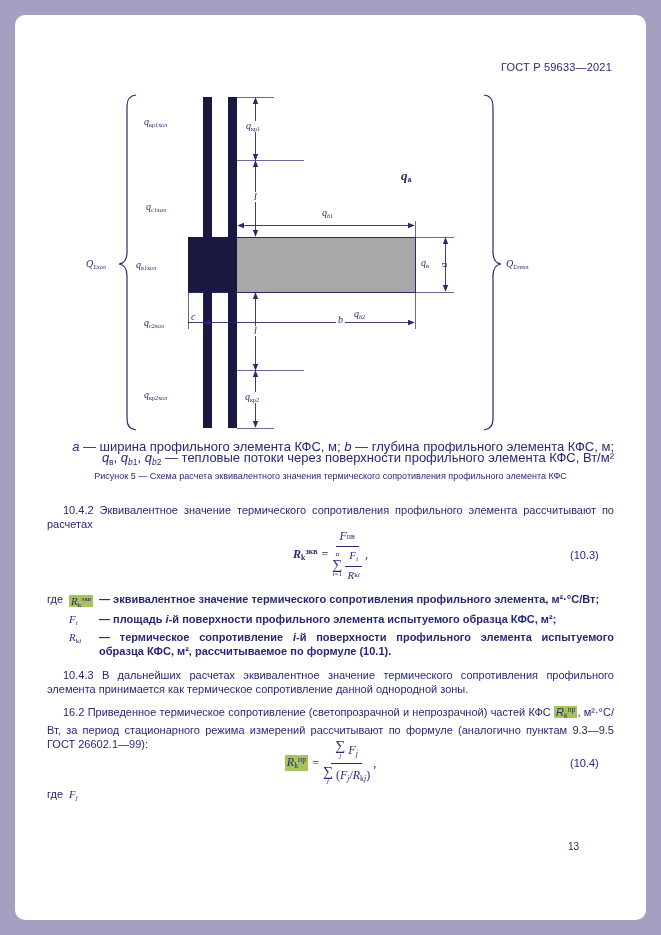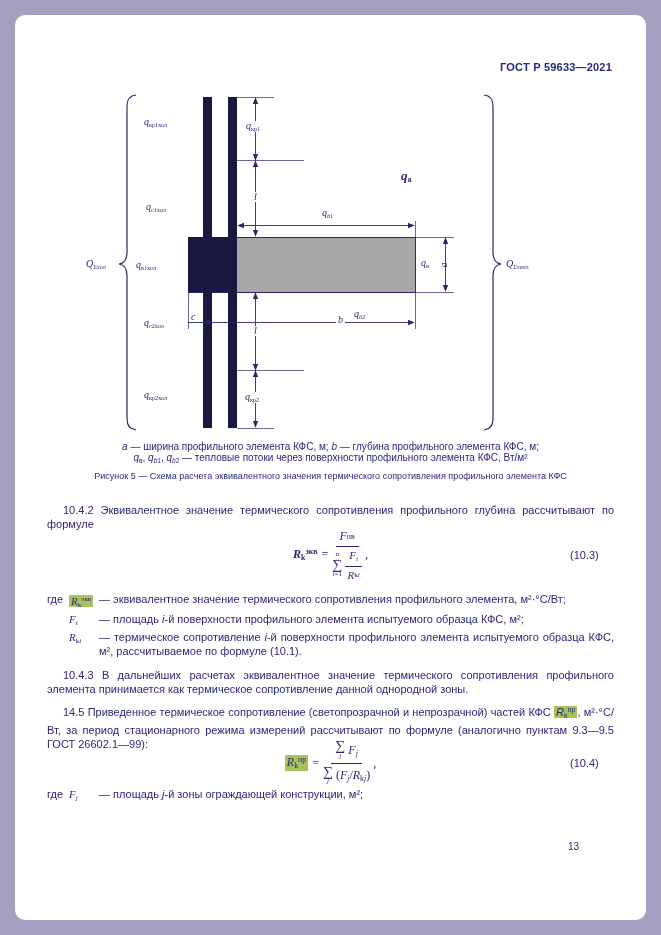--- a/index.html
+++ b/index.html
@@ -1,29 +1,29 @@
 <!DOCTYPE html>
 <html><head>
 <meta charset="utf-8">
 <style>
   * { margin:0; padding:0; box-sizing:border-box; }
   html,body { width:661px; height:935px; }
   body { background:#a5a0c2; font-family:"Liberation Sans", sans-serif; position:relative; }
   .page { position:absolute; left:15px; top:15px; width:631px; height:905px;
           background:#ffffff; border-radius:10px; color:#28287a; overflow:hidden; }
-  .doc-header { position:absolute; top:46px; right:34px; font-size:11px; font-weight:bold; letter-spacing:.2px; }
+  .doc-header { position:absolute; top:46px; right:34px; font-size:11px; font-weight:normal; letter-spacing:.2px; }
 
   .diagram { position:absolute; left:65px; top:73px; width:480px; height:352px; }
   .dlbl { position:absolute; font-family:"Liberation Serif", serif; font-size:10px; line-height:1; white-space:nowrap; }
   .dlbl sub { font-size:.62em; vertical-align:-0.25em; }
   .dlbl.bg { background:#fff; padding:0 2px; }
   .dlbl.big { font-size:13px;font-weight:bold; }
   .dlbl.rot { transform:rotate(-90deg); }
 
-  .fig-note { position:absolute; left:32px; right:32px; top:426px; text-align:center; font-size:10px; line-height:11px; }
+  .fig-note { position:absolute; left:32px; right:32px; top:426px; text-align:right; font-size:13px; line-height:11px; }
   .fig-caption { position:absolute; left:32px; right:32px; top:456px; text-align:center; font-size:9px; }
 
   .body-text { position:absolute; left:32px; right:32px; font-size:11px; line-height:14px; text-align:justify; }
   .indent { text-indent:16px; }
   sub { font-size:.65em; vertical-align:-0.3em; }
   sup { font-size:.65em; vertical-align:.5em; }
   .hl { background:#a8c25e; padding:0 2px; }
   .bold { font-weight:bold; }
 
   .formula-row { position:absolute; left:32px; right:32px; display:flex; align-items:center; }
@@ -39,21 +39,21 @@
   .fr-den { display:flex; align-items:center; justify-content:center; padding-top:2px; }
   .frac.small { font-size:11px; }
   .sum { display:inline-flex; flex-direction:column; align-items:center; line-height:1; margin-right:3px; }
   .sum .lim { font-size:7px; line-height:1.1; }
   .sum .ssym { font-size:14px; line-height:.9; }
 
   .where { position:absolute; left:32px; right:32px; font-size:11px; line-height:14px; }
   .def { display:flex; align-items:flex-start; }
   .def .lead { width:22px; flex:none; }
   .def .sym { width:30px; flex:none; font-family:"Liberation Serif", serif; }
-  .def .dtext { flex:1; text-align:justify; }
+  .def .dtext { flex:1; text-align:justify;font-weight:bold; }
 
   .page-num { position:absolute; left:553px; top:826px; font-size:10px; }
 </style>
 </head>
 <body>
 
 <div class="page">
 
   <div class="doc-header">ГОСТ Р 59633—2021</div>
 
@@ -115,21 +115,21 @@
     <span class="dlbl bg" style="left:172px;top:238px"><i>l</i></span>
     <span class="dlbl bg" style="left:163px;top:304px"><i>q</i><sub>кр2</sub></span>
   </div>
 
   <div class="fig-note">
     <div><i>а</i> — ширина профильного элемента КФС, м; <i>b</i> — глубина профильного элемента КФС, м;</div>
     <div><i>q</i><sub>в</sub>, <i>q</i><sub><i>b</i>1</sub>, <i>q</i><sub><i>b</i>2</sub> — тепловые потоки через поверхности профильного элемента КФС, Вт/м²</div>
   </div>
   <div class="fig-caption">Рисунок 5 — Схема расчета эквивалентного значения термического сопротивления профильного элемента КФС</div>
 
-  <p class="body-text indent" style="top:488px">10.4.2 Эквивалентное значение термического сопротивления профильного глубина рассчитывают по формуле</p>
+  <p class="body-text indent" style="top:488px">10.4.2 Эквивалентное значение термического сопротивления профильного элемента рассчитывают по расчетах</p>
 
   <div class="formula-row" style="top:514px;height:52px">
     <div class="formula-spacer"></div>
     <div class="formula-center">
       <span class="math">
         <span class="mlhs bold"><i>R</i><sub>k</sub><sup>экв</sup></span>
         <span class="meq">=</span>
         <span class="frac">
           <span class="fr-num">
               <i>F</i>
@@ -172,21 +172,21 @@
     <div class="def">
       <span class="lead"></span>
       <span class="sym"><i>R</i><sub>k<i>i</i></sub></span>
       <span class="dtext">— термическое сопротивление <i>i</i>-й поверхности профильного элемента испытуемого образца КФС, м², рассчитываемое по формуле (10.1).</span>
     </div>
   </div>
 
   <p class="body-text indent" style="top:653px">10.4.3 В дальнейших расчетах эквивалентное значение термического сопротивления профильного элемента принимается как термическое сопротивление данной однородной зоны.</p>
 
   <p class="body-text indent" style="top:688px">
-    <span>14.5 Приведенное термическое сопротивление (светопрозрачной и непрозрачной) частей КФС </span><span class="hl"><i>R</i><sub>k</sub><sup>пр</sup></span><span>, м²·°С/Вт, за период стационарного режима измерений рассчитывают по формуле (аналогично пунктам 9.3—9.5 ГОСТ 26602.1—99):</span>
+    <span>16.2 Приведенное термическое сопротивление (светопрозрачной и непрозрачной) частей КФС </span><span class="hl"><i>R</i><sub>k</sub><sup>пр</sup></span><span>, м²·°С/Вт, за период стационарного режима измерений рассчитывают по формуле (аналогично пунктам 9.3—9.5 ГОСТ 26602.1—99):</span>
   </p>
 
   <div class="formula-row" style="top:722px;height:52px">
     <div class="formula-spacer"></div>
     <div class="formula-center">
       <span class="math">
         <span class="mlhs hl"><i>R</i><sub>k</sub><sup>пр</sup></span>
         <span class="meq">=</span>
         <span class="frac">
           <span class="fr-num">
@@ -207,19 +207,18 @@
         <span class="mtail">,</span>
       </span>
     </div>
     <div class="formula-number">(10.4)</div>
   </div>
 
   <div class="where" style="top:772px">
     <div class="def">
       <span class="lead">где</span>
       <span class="sym"><i>F<sub>j</sub></i></span>
-      <span class="dtext">— площадь <i>j</i>-й зоны ограждающей конструкции, м²;</span>
     </div>
   </div>
 
   <div class="page-num">13</div>
 
 </div>
 
 </body></html>

